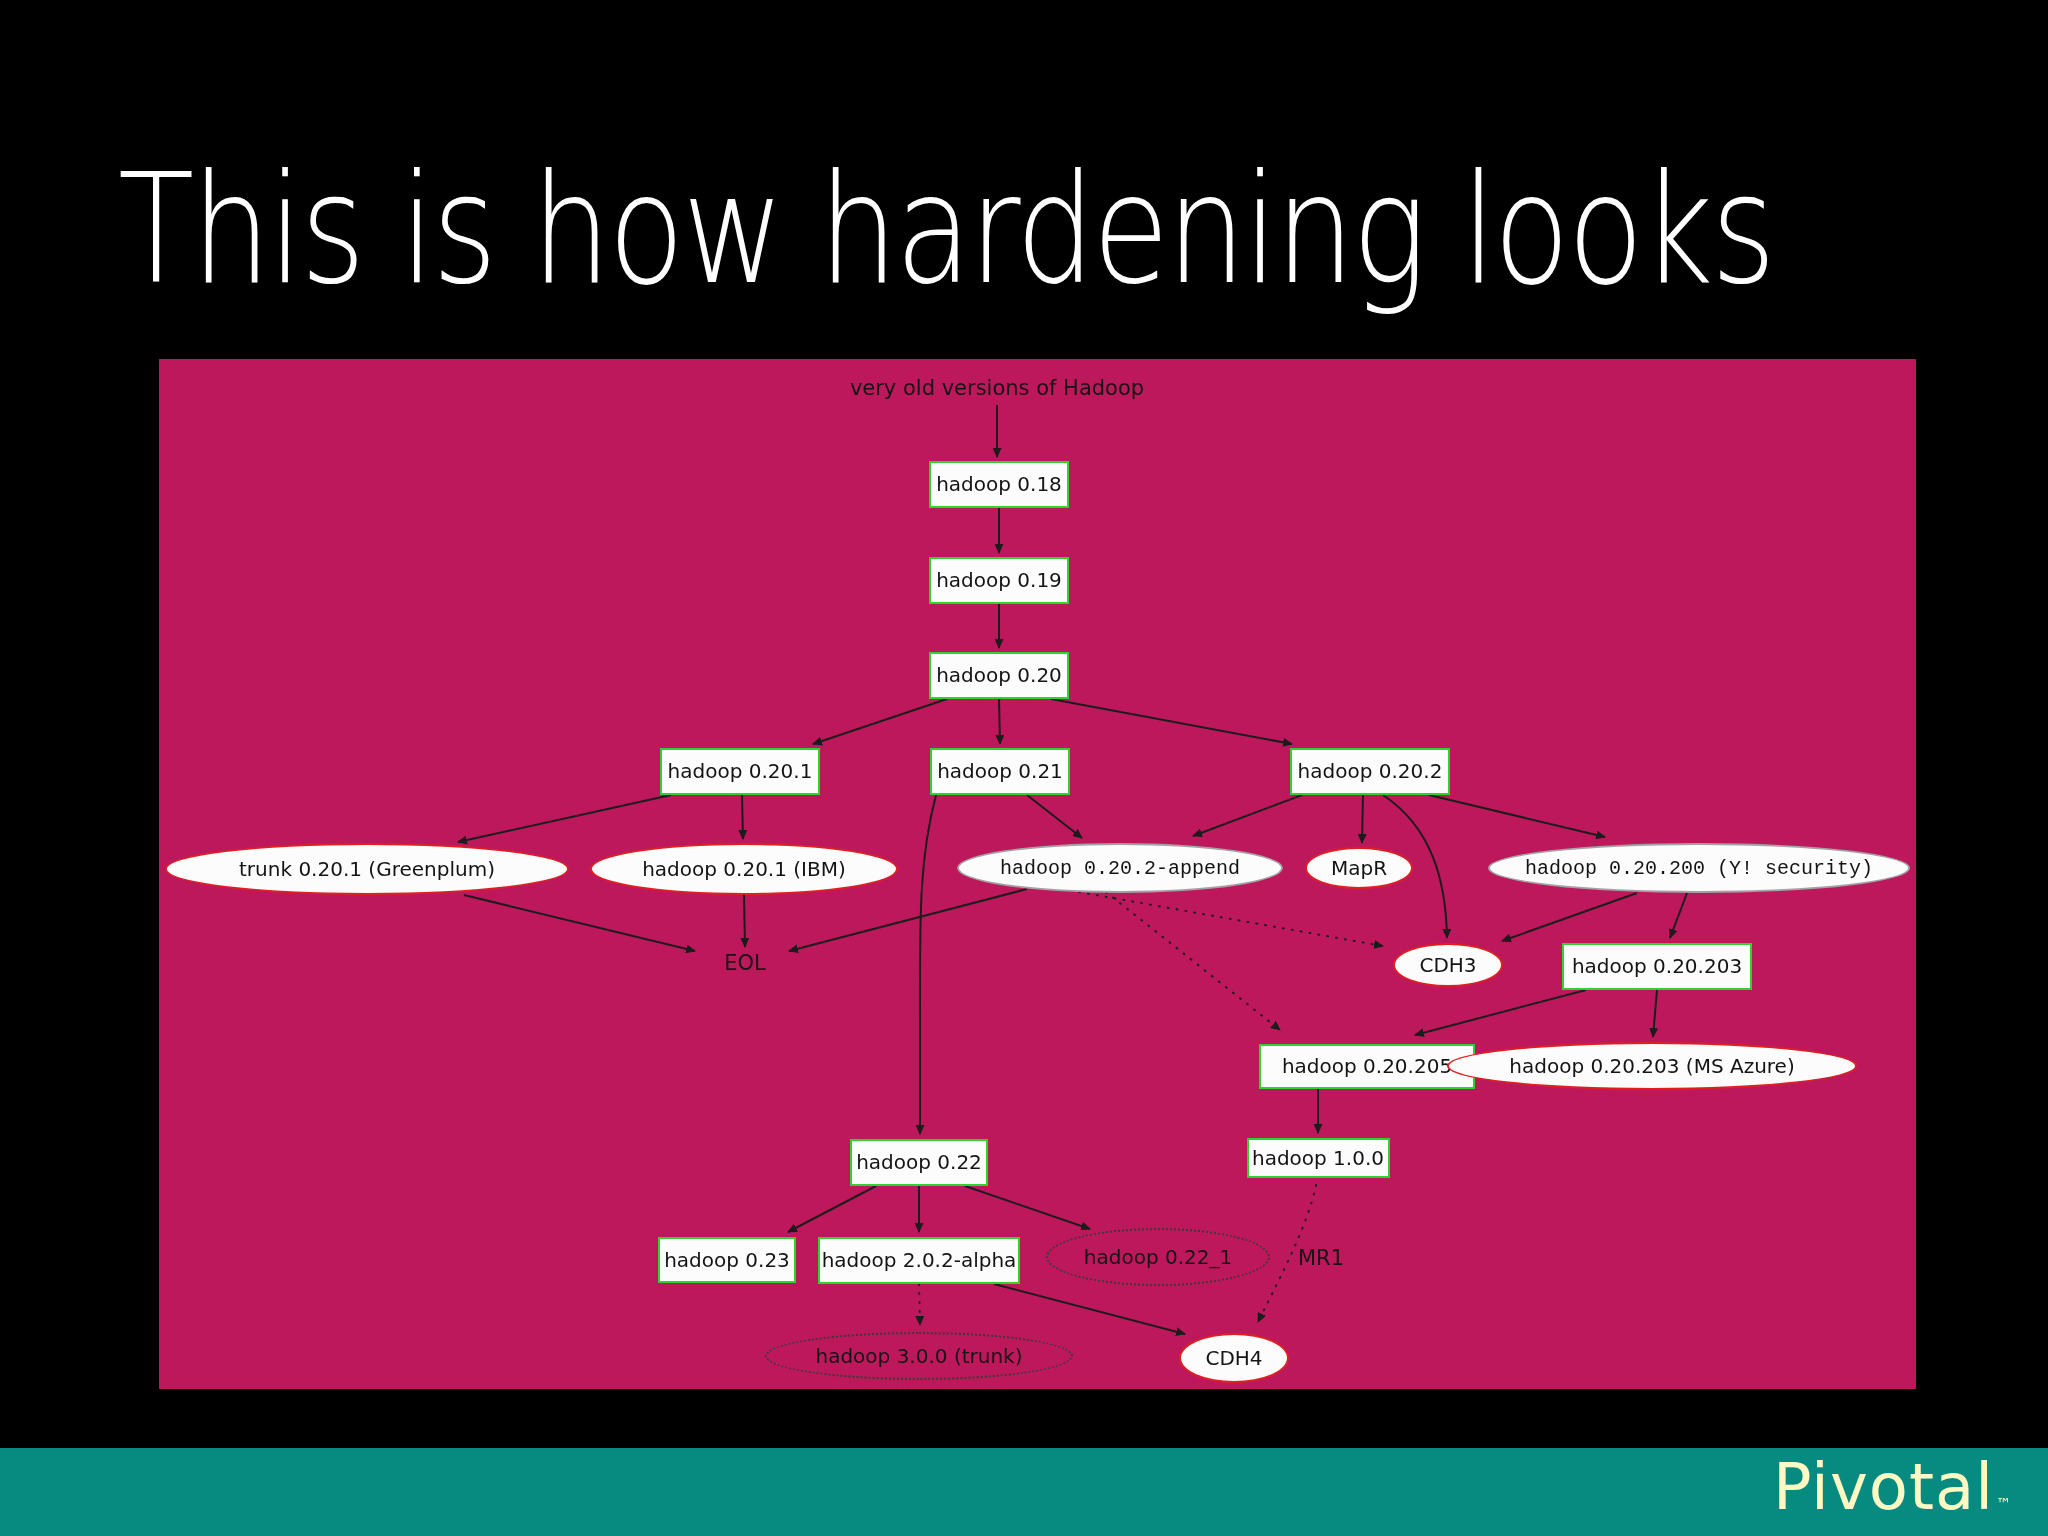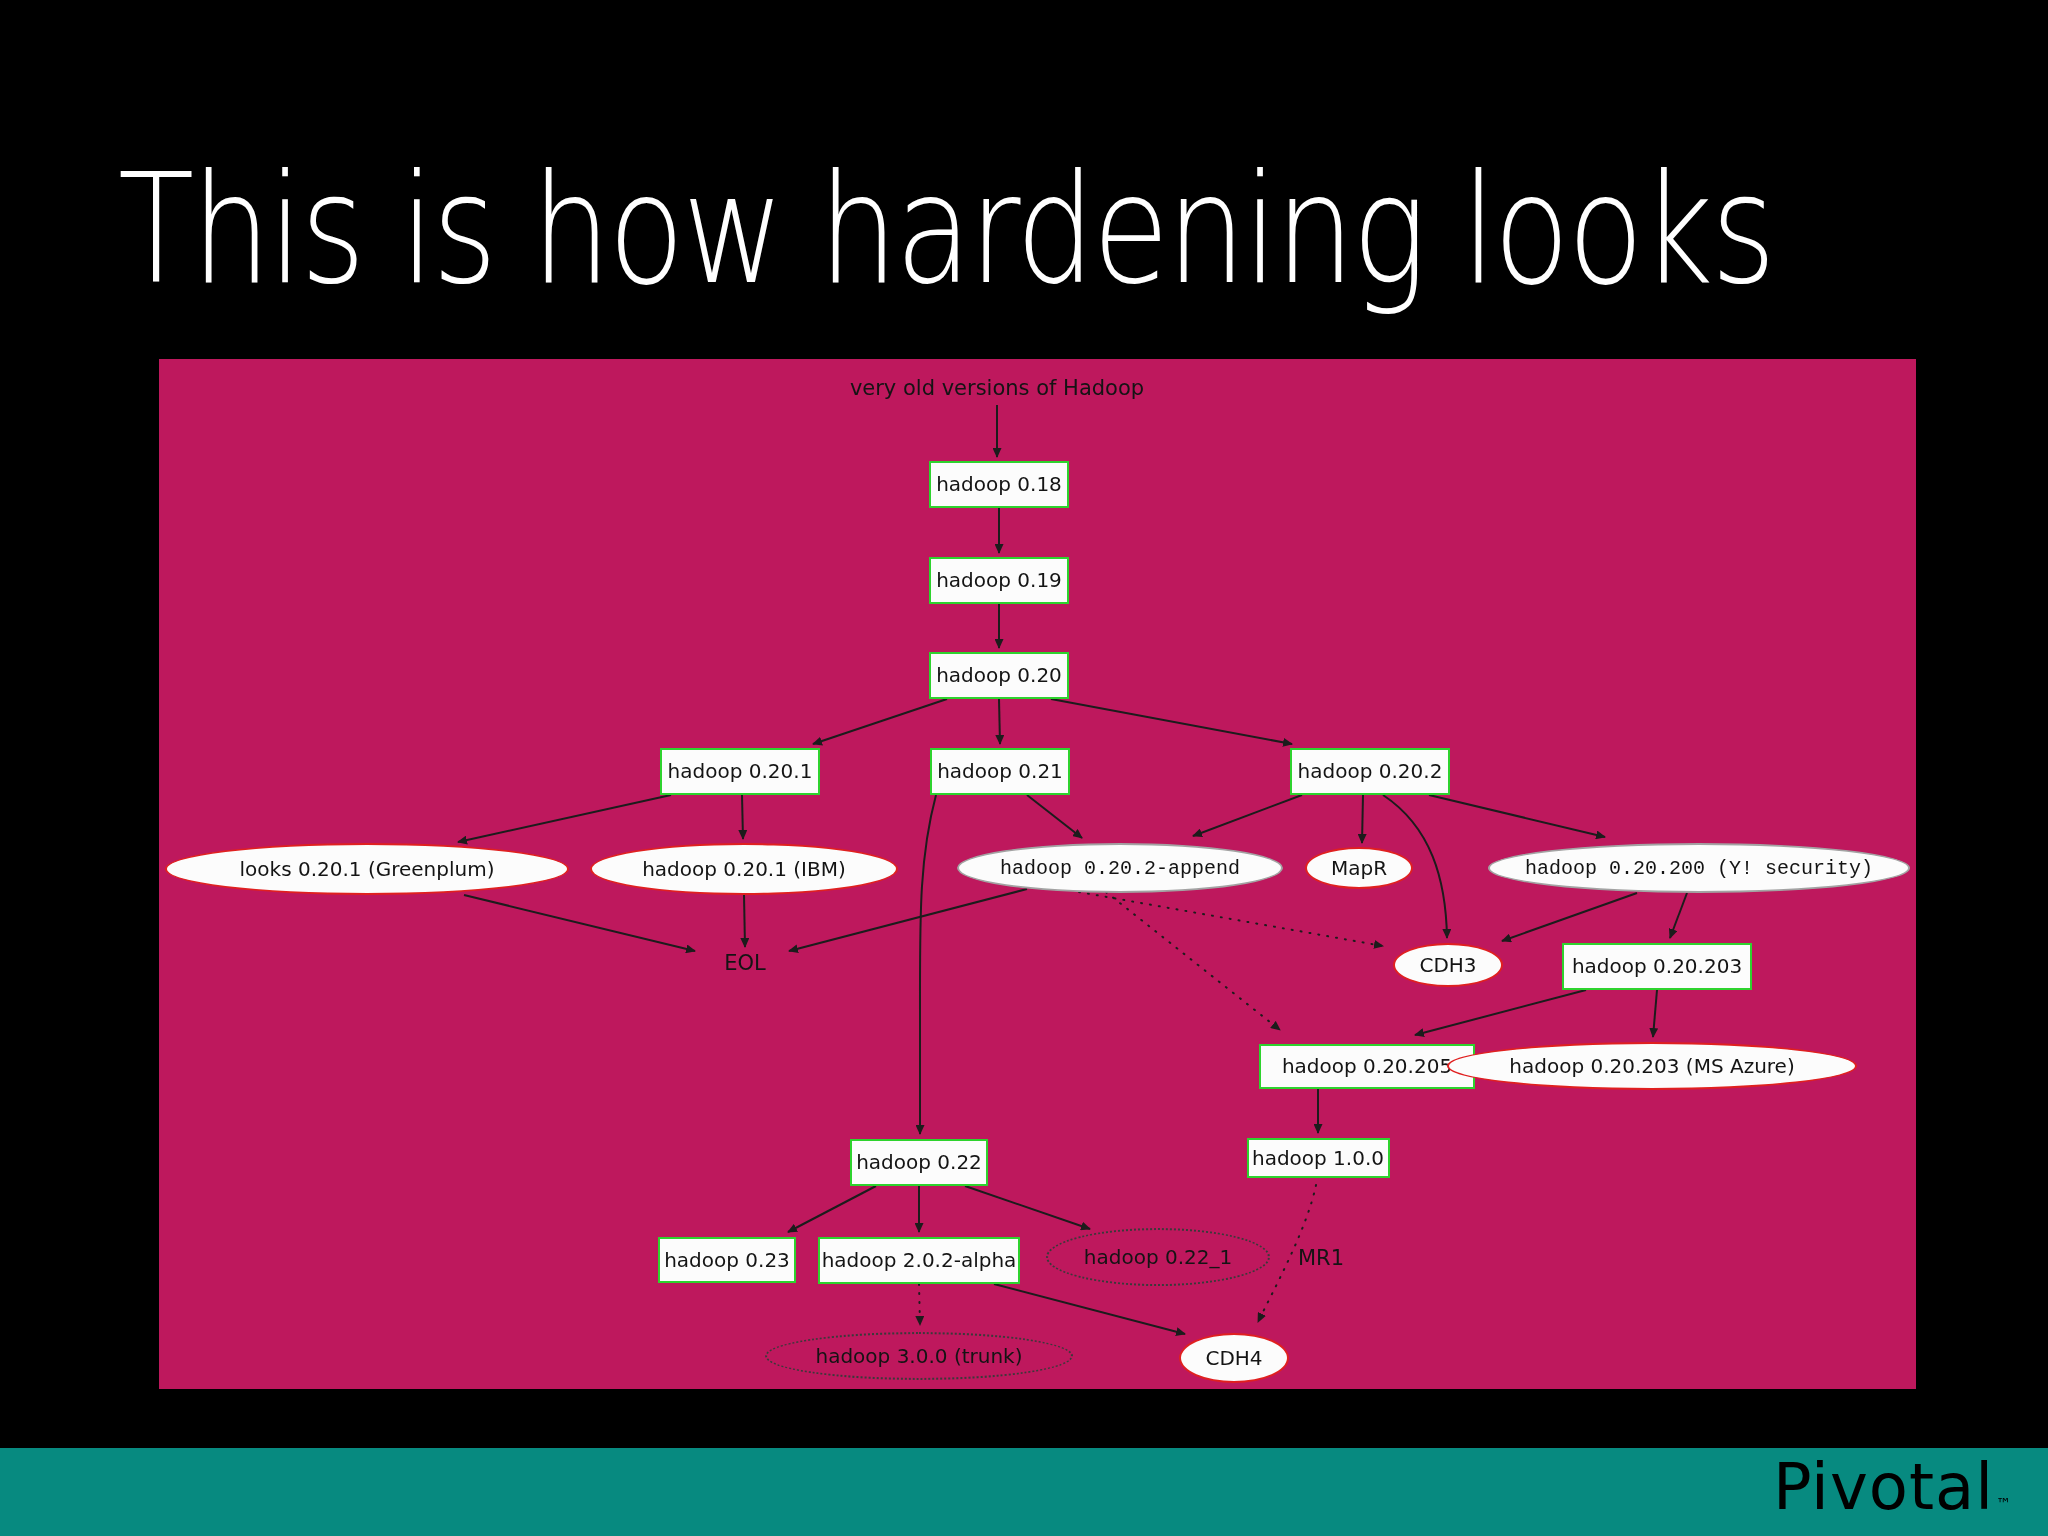--- a/index.html
+++ b/index.html
@@ -32,21 +32,21 @@
   .node.ellipse.dotted{border:2px dotted #3a3a3a;background:transparent;}
 
   .edge{stroke:#1c1c1c;stroke-width:2;fill:none;}
   .edge.dotted{stroke-dasharray:1 8;stroke-linecap:round;}
 
   .footer-bar{
     position:absolute;left:0;top:1448px;width:2048px;height:88px;
     background:#078a80;
   }
   .brand{
-    position:absolute;right:36px;top:2px;color:#000000;
+    position:absolute;right:36px;top:2px;color:#fef9c3;
     font-size:64px;font-weight:400;letter-spacing:1px;
   }
   .brand .tm{font-size:15px;vertical-align:baseline;margin-left:2px;}
 </style>
 </head>
 <body>
 
 <div class="slide-title">This is how hardening looks</div>
 
 <div class="panel">
@@ -90,21 +90,21 @@
       </g>
   </svg>
   <div id="node-layer">
       <div class="node plain" style="left: 688px; top: 16px; width: 300px; height: 26px;">very old versions of Hadoop</div>
       <div class="node box green" style="left: 770px; top: 101.5px; width: 140px; height: 47px;">hadoop 0.18</div>
       <div class="node box green" style="left: 770px; top: 197.5px; width: 140px; height: 47px;">hadoop 0.19</div>
       <div class="node box green" style="left: 770px; top: 292.5px; width: 140px; height: 47px;">hadoop 0.20</div>
       <div class="node box green" style="left: 501px; top: 388.5px; width: 160px; height: 47px;">hadoop 0.20.1</div>
       <div class="node box green" style="left: 771px; top: 388.5px; width: 140px; height: 47px;">hadoop 0.21</div>
       <div class="node box green" style="left: 1131px; top: 388.5px; width: 160px; height: 47px;">hadoop 0.20.2</div>
-      <div class="node ellipse red" style="left: 6px; top: 484px; width: 404px; height: 52px;">looks 0.20.1 (Greenplum)</div>
+      <div class="node ellipse red" style="left: 6px; top: 484px; width: 404px; height: 52px;">trunk 0.20.1 (Greenplum)</div>
       <div class="node ellipse red" style="left: 431px; top: 484px; width: 308px; height: 52px;">hadoop 0.20.1 (IBM)</div>
       <div class="node ellipse black" style="left: 798px; top: 484px; width: 326px; height: 50px;">hadoop 0.20.2-append</div>
       <div class="node ellipse red" style="left: 1146px; top: 488px; width: 108px; height: 42px;">MapR</div>
       <div class="node ellipse black" style="left: 1329px; top: 484px; width: 422px; height: 50px;">hadoop 0.20.200 (Y! security)</div>
       <div class="node plain" style="left: 551px; top: 591px; width: 70px; height: 26px;">EOL</div>
       <div class="node ellipse red" style="left: 1234px; top: 584px; width: 110px; height: 44px;">CDH3</div>
       <div class="node box green" style="left: 1403px; top: 583.5px; width: 190px; height: 47px;">hadoop 0.20.203</div>
       <div class="node box green" style="left: 1069px; top: 684.5px; width: 216px; height: 45px; margin-left: 31px;">hadoop 0.20.205</div>
       <div class="node ellipse red" style="left: 1288px; top: 683px; width: 410px; height: 48px;">hadoop 0.20.203 (MS Azure)</div>
       <div class="node box green" style="left: 691px; top: 779.5px; width: 138px; height: 47px;">hadoop 0.22</div>

